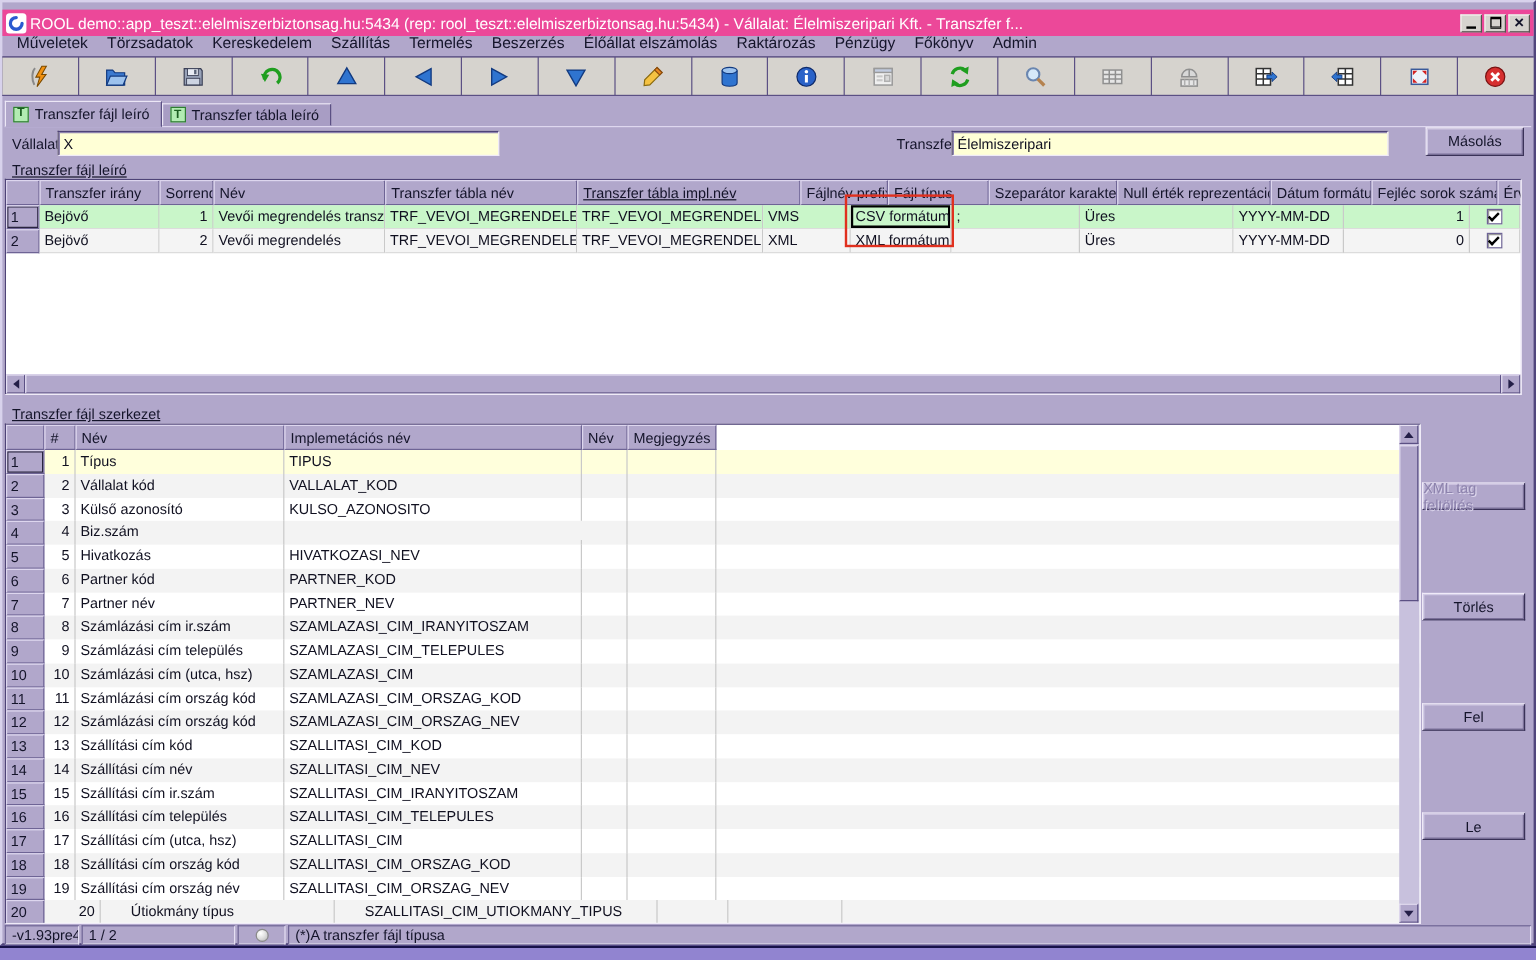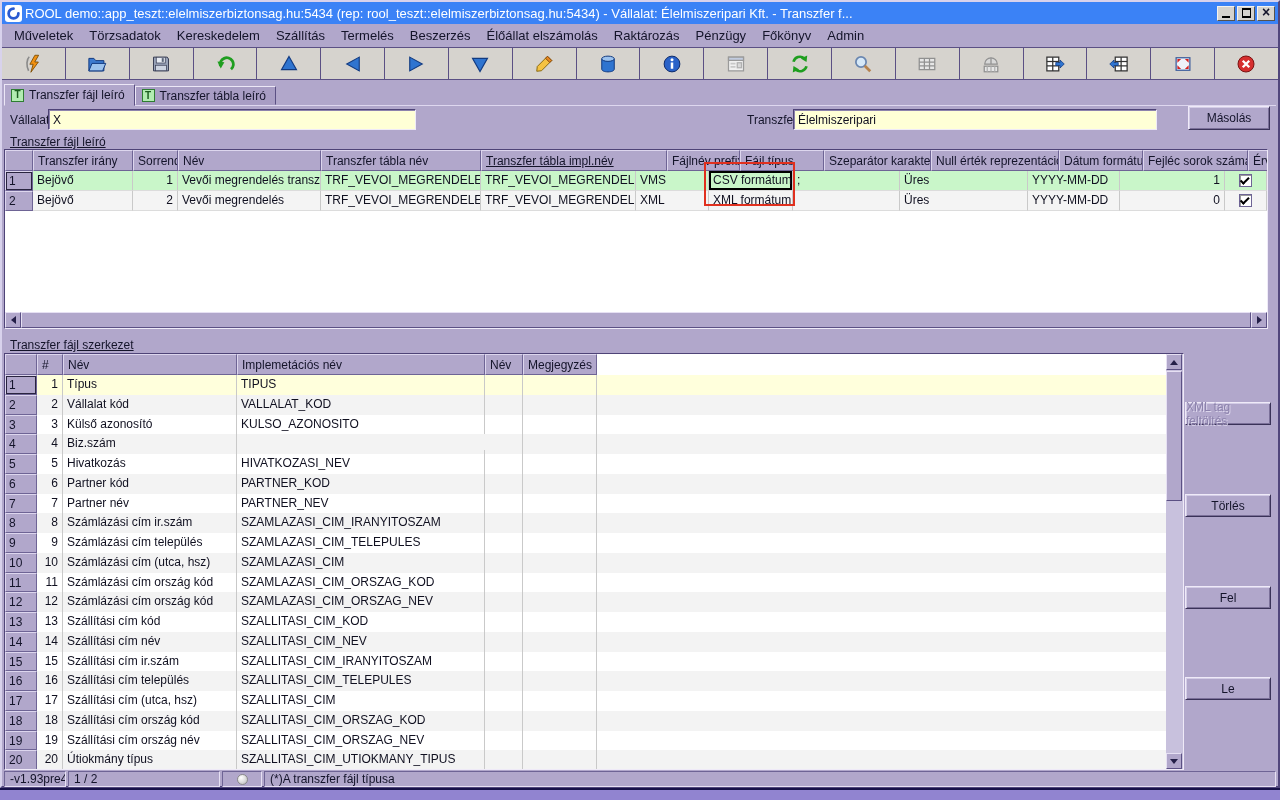--- a/index.html
+++ b/index.html
@@ -2,21 +2,21 @@
 <html><head>
 <meta charset="utf-8">
 <style>
   * { margin:0; padding:0; box-sizing:border-box; }
   html,body { width:1280px; height:800px; overflow:hidden; }
   body { font-family:"Liberation Sans", sans-serif; font-size:12px; background:#9184d0; position:relative; color:#14142a; }
 
   .app { position:absolute; left:0; top:0; width:1280px; height:788px; background:#b1a7cb; border:2px solid; border-color:#d8d2ec #51467c #51467c #d8d2ec; }
 
   
-  .titlebar { position:absolute; left:0; top:0; right:0; height:22px; background:#3b82f6; display:flex; align-items:center; padding:0 3px; gap:3px; }
+  .titlebar { position:absolute; left:0; top:6px; right:0; height:22px; background:#ec4899; display:flex; align-items:center; padding:0 3px; gap:3px; }
   .title-icon { width:17px; height:17px; background:#fff; border-radius:3px; display:flex; align-items:center; justify-content:center; flex:0 0 auto; }
   .title-text { color:#ffffff; font-size:13px; white-space:nowrap; overflow:hidden; flex:1; }
   .winbtns { display:flex; gap:2px; flex:0 0 auto; }
   .winbtn { width:18px; height:15px; background:#d6d3ce; border:1px solid; border-color:#f4f2ee #55524e #55524e #f4f2ee; display:flex; align-items:center; justify-content:center; }
   .g-min { width:8px; height:8px; border-bottom:2px solid #000; margin-top:2px; }
   .g-rest { width:9px; height:8px; position:relative; }
   .g-rest::before { content:""; position:absolute; right:0; top:0; width:7px; height:6px; border:1px solid #000; border-top-width:2px; }
   .g-rest::after { content:""; position:absolute; left:0; bottom:0; width:7px; height:6px; border:1px solid #000; border-top-width:2px; background:#d6d3ce; }
   .g-close::after { content:"×"; font-weight:bold; font-size:14px; line-height:10px; }
 
@@ -567,21 +567,21 @@
         </div>
         <div class="grow" style="height: 19.75px; background: rgb(255, 255, 255);">
           <div class="rownum" style="width: 32px;">19</div>
           <div class="dcell" style="width: 26px; border-bottom: none; text-align: right;">19</div>
           <div class="dcell" style="width: 174px; border-bottom: none; text-align: left;">Szállítási cím ország név</div>
           <div class="dcell" style="width: 248px; border-bottom: none; text-align: left;">SZALLITASI_CIM_ORSZAG_NEV</div>
           <div class="dcell" style="width: 38px; border-bottom: none; text-align: left;"></div>
           <div class="dcell" style="width: 74px; border-bottom: none; text-align: left;"></div>
           <div style="flex: 1 1 0%;"></div>
         </div>
-        <div class="grow" style="height: 19.75px; background: rgb(243, 243, 243);">
+        <div class="grow" style="height: 19.75px; background: rgb(243, 243, 243); gap: 21px;">
           <div class="rownum" style="width: 32px;">20</div>
           <div class="dcell" style="width: 26px; border-bottom: none; text-align: right;">20</div>
           <div class="dcell" style="width: 174px; border-bottom: none; text-align: left;">Útiokmány típus</div>
           <div class="dcell" style="width: 248px; border-bottom: none; text-align: left;">SZALLITASI_CIM_UTIOKMANY_TIPUS</div>
           <div class="dcell" style="width: 38px; border-bottom: none; text-align: left;"></div>
           <div class="dcell" style="width: 74px; border-bottom: none; text-align: left;"></div>
           <div style="flex: 1 1 0%;"></div>
         </div>
       </div>
     <div class="sb-v">
@@ -597,21 +597,21 @@
 
   <div id="side-panel">
       <div class="pbtn side-btn disabled" style="top: 400px;">XML tag feltöltés</div>
       <div class="pbtn side-btn" style="top: 492px;">Törlés</div>
       <div class="pbtn side-btn" style="top: 584px;">Fel</div>
       <div class="pbtn side-btn" style="top: 675px;">Le</div>
     </div>
 
   <div class="statusbar">
     <span class="spanel" style="width:62px;">-v1.93pre4X</span>
-    <span class="spanel" style="width:152px;">1 / 2</span>
+    <span class="spanel" style="width:128px;">1 / 2</span>
     <span class="spanel" style="width:40px; justify-content:center;">
         <span class="status-ball"></span>
       </span>
     <span class="spanel" style="flex:1;">(*)A transzfer fájl típusa</span>
   </div>
 
 </div>
 
 <div class="bottom-strip"></div>
 

